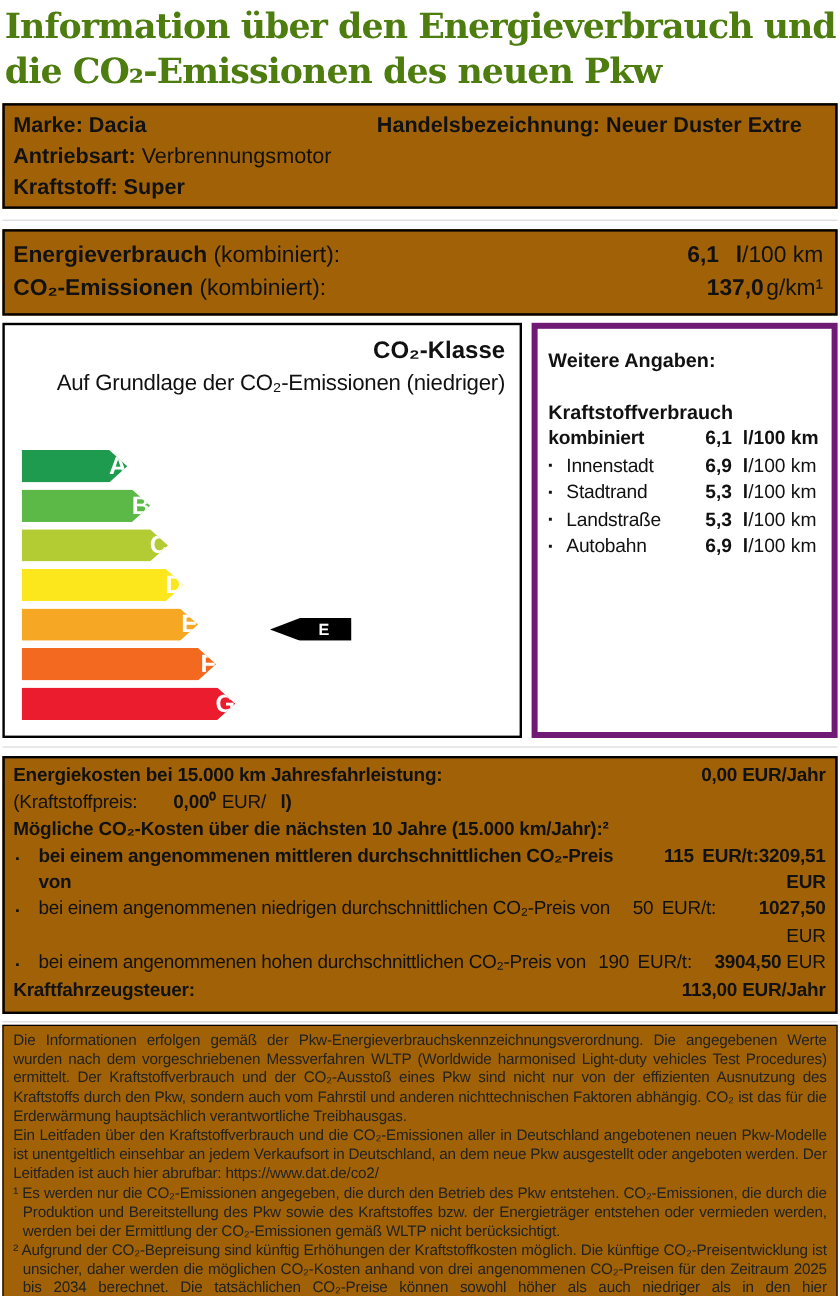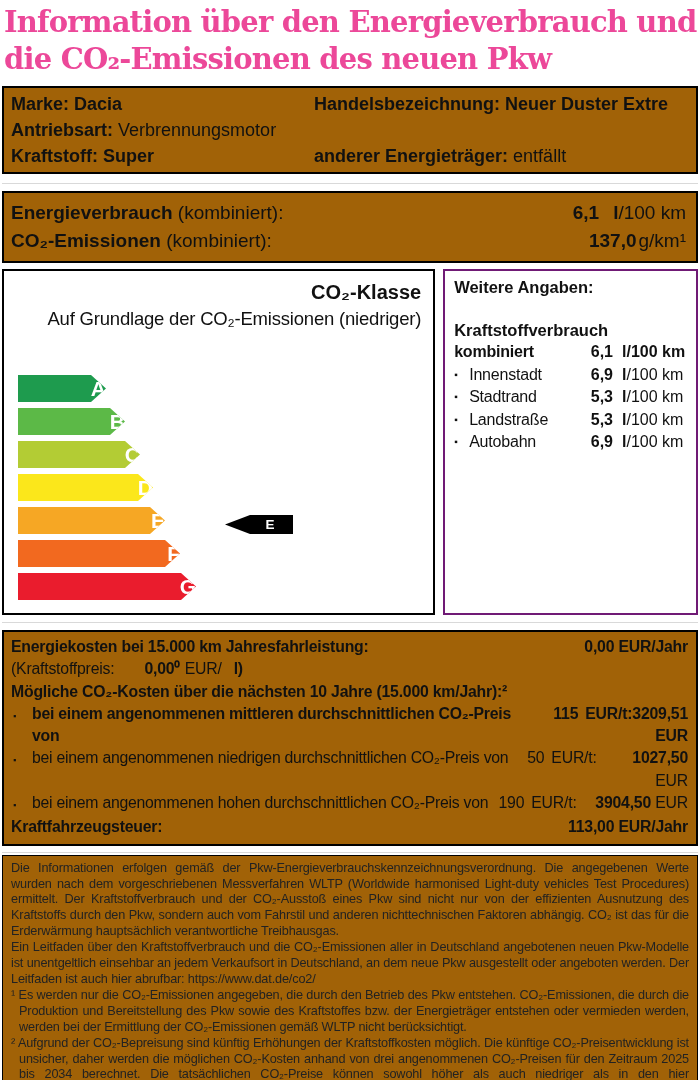--- a/index.html
+++ b/index.html
@@ -2,21 +2,21 @@
 <html lang="de"><head>
 <meta charset="utf-8">
 <style>
   html,body{margin:0;padding:0;background:#fff;}
   body{width:700px;height:1080px;overflow:hidden;font-family:"Liberation Sans",sans-serif;color:#111;
        -webkit-font-smoothing:antialiased;}
   .page{width:700px;height:1080px;box-sizing:border-box;padding:2px 2px 0 2px;position:relative;}
 
   
   .title{font-family:"DejaVu Serif",serif;font-weight:700;font-size:29px;line-height:37px;
-         letter-spacing:-0.8px;color:#ec4899;margin:2px 0 0 2px;}
+         letter-spacing:-0.8px;color:#4d7c0f;margin:2px 0 0 2px;}
 
   
   .box{box-sizing:border-box;border:2px solid #000;background:#a16207;}
   .hairline{height:1px;background:#d9d9d9;}
 
   
   .vbox{margin-top:8px;padding:3px 0 3px 7px;font-size:18px;line-height:26px;overflow:hidden;}
   .vrow1{display:grid;grid-template-columns:303px 1fr;white-space:nowrap;overflow:hidden;}
   .lbl{font-weight:700;}
   .val-b{font-weight:700;}
@@ -37,21 +37,21 @@
   .classbox .sub{font-size:18.5px;line-height:26px;letter-spacing:-0.2px;}
   .arrows{position:absolute;left:14px;top:104px;}
   .class-arrow{height:27px;margin-bottom:6px;color:#fff;font-weight:700;font-size:21px;line-height:27px;
                padding-left:13px;box-sizing:border-box;
                clip-path:polygon(0 0,calc(100% - 15px) 0,100% 50%,calc(100% - 15px) 100%,0 100%);}
   .pointer{position:absolute;left:221px;top:244px;width:68px;height:19px;background:#000;color:#fff;
            clip-path:polygon(0 50%,25px 0,100% 0,100% 100%,25px 100%);
            display:flex;align-items:center;justify-content:center;padding-left:22px;box-sizing:border-box;
            font-size:13.5px;font-weight:700;}
 
-  .morebox{box-sizing:border-box;border:2px solid #701a75;width:268px;height:346px;padding:5px 9px;}
+  .morebox{box-sizing:border-box;border:5px solid #701a75;width:268px;height:346px;padding:16px 9px;}
   .morebox h3{margin:0 0 21px 0;font-size:16.5px;font-weight:700;line-height:22px;}
   .morebox .kvh{font-size:16.5px;font-weight:700;line-height:22px;}
   .vtab{font-size:16px;line-height:22.5px;}
   .vtr{display:flex;align-items:flex-end;}
   .vtr .vb{width:15px;font-size:10px;}
   .vtr .vl{flex:1;letter-spacing:-0.2px;}
   .vtr .vv{width:34px;text-align:right;font-weight:700;}
   .vtr .vu{width:74px;padding-left:9px;box-sizing:border-box;white-space:nowrap;}
   .vtr.head{font-weight:700;}
 
@@ -97,24 +97,20 @@
     </div>
     <div>
       <span class="lbl">Antriebsart:</span>
       <span>Verbrennungsmotor</span>
     </div>
     <div class="vrow1">
       <div>
         <span class="lbl">Kraftstoff:</span>
         <span class="val-b">Super</span>
       </div>
-      <div>
-        <span class="lbl">anderer Energieträger:</span>
-        <span>entfällt</span>
-      </div>
     </div>
   </section>
 
   <div class="hairline" style="margin-top:9px;"></div>
 
   <section class="box cbox">
     <div class="crow">
       <span class="left">
         <span class="lbl">Energieverbrauch</span>
         <span>(kombiniert):</span>

